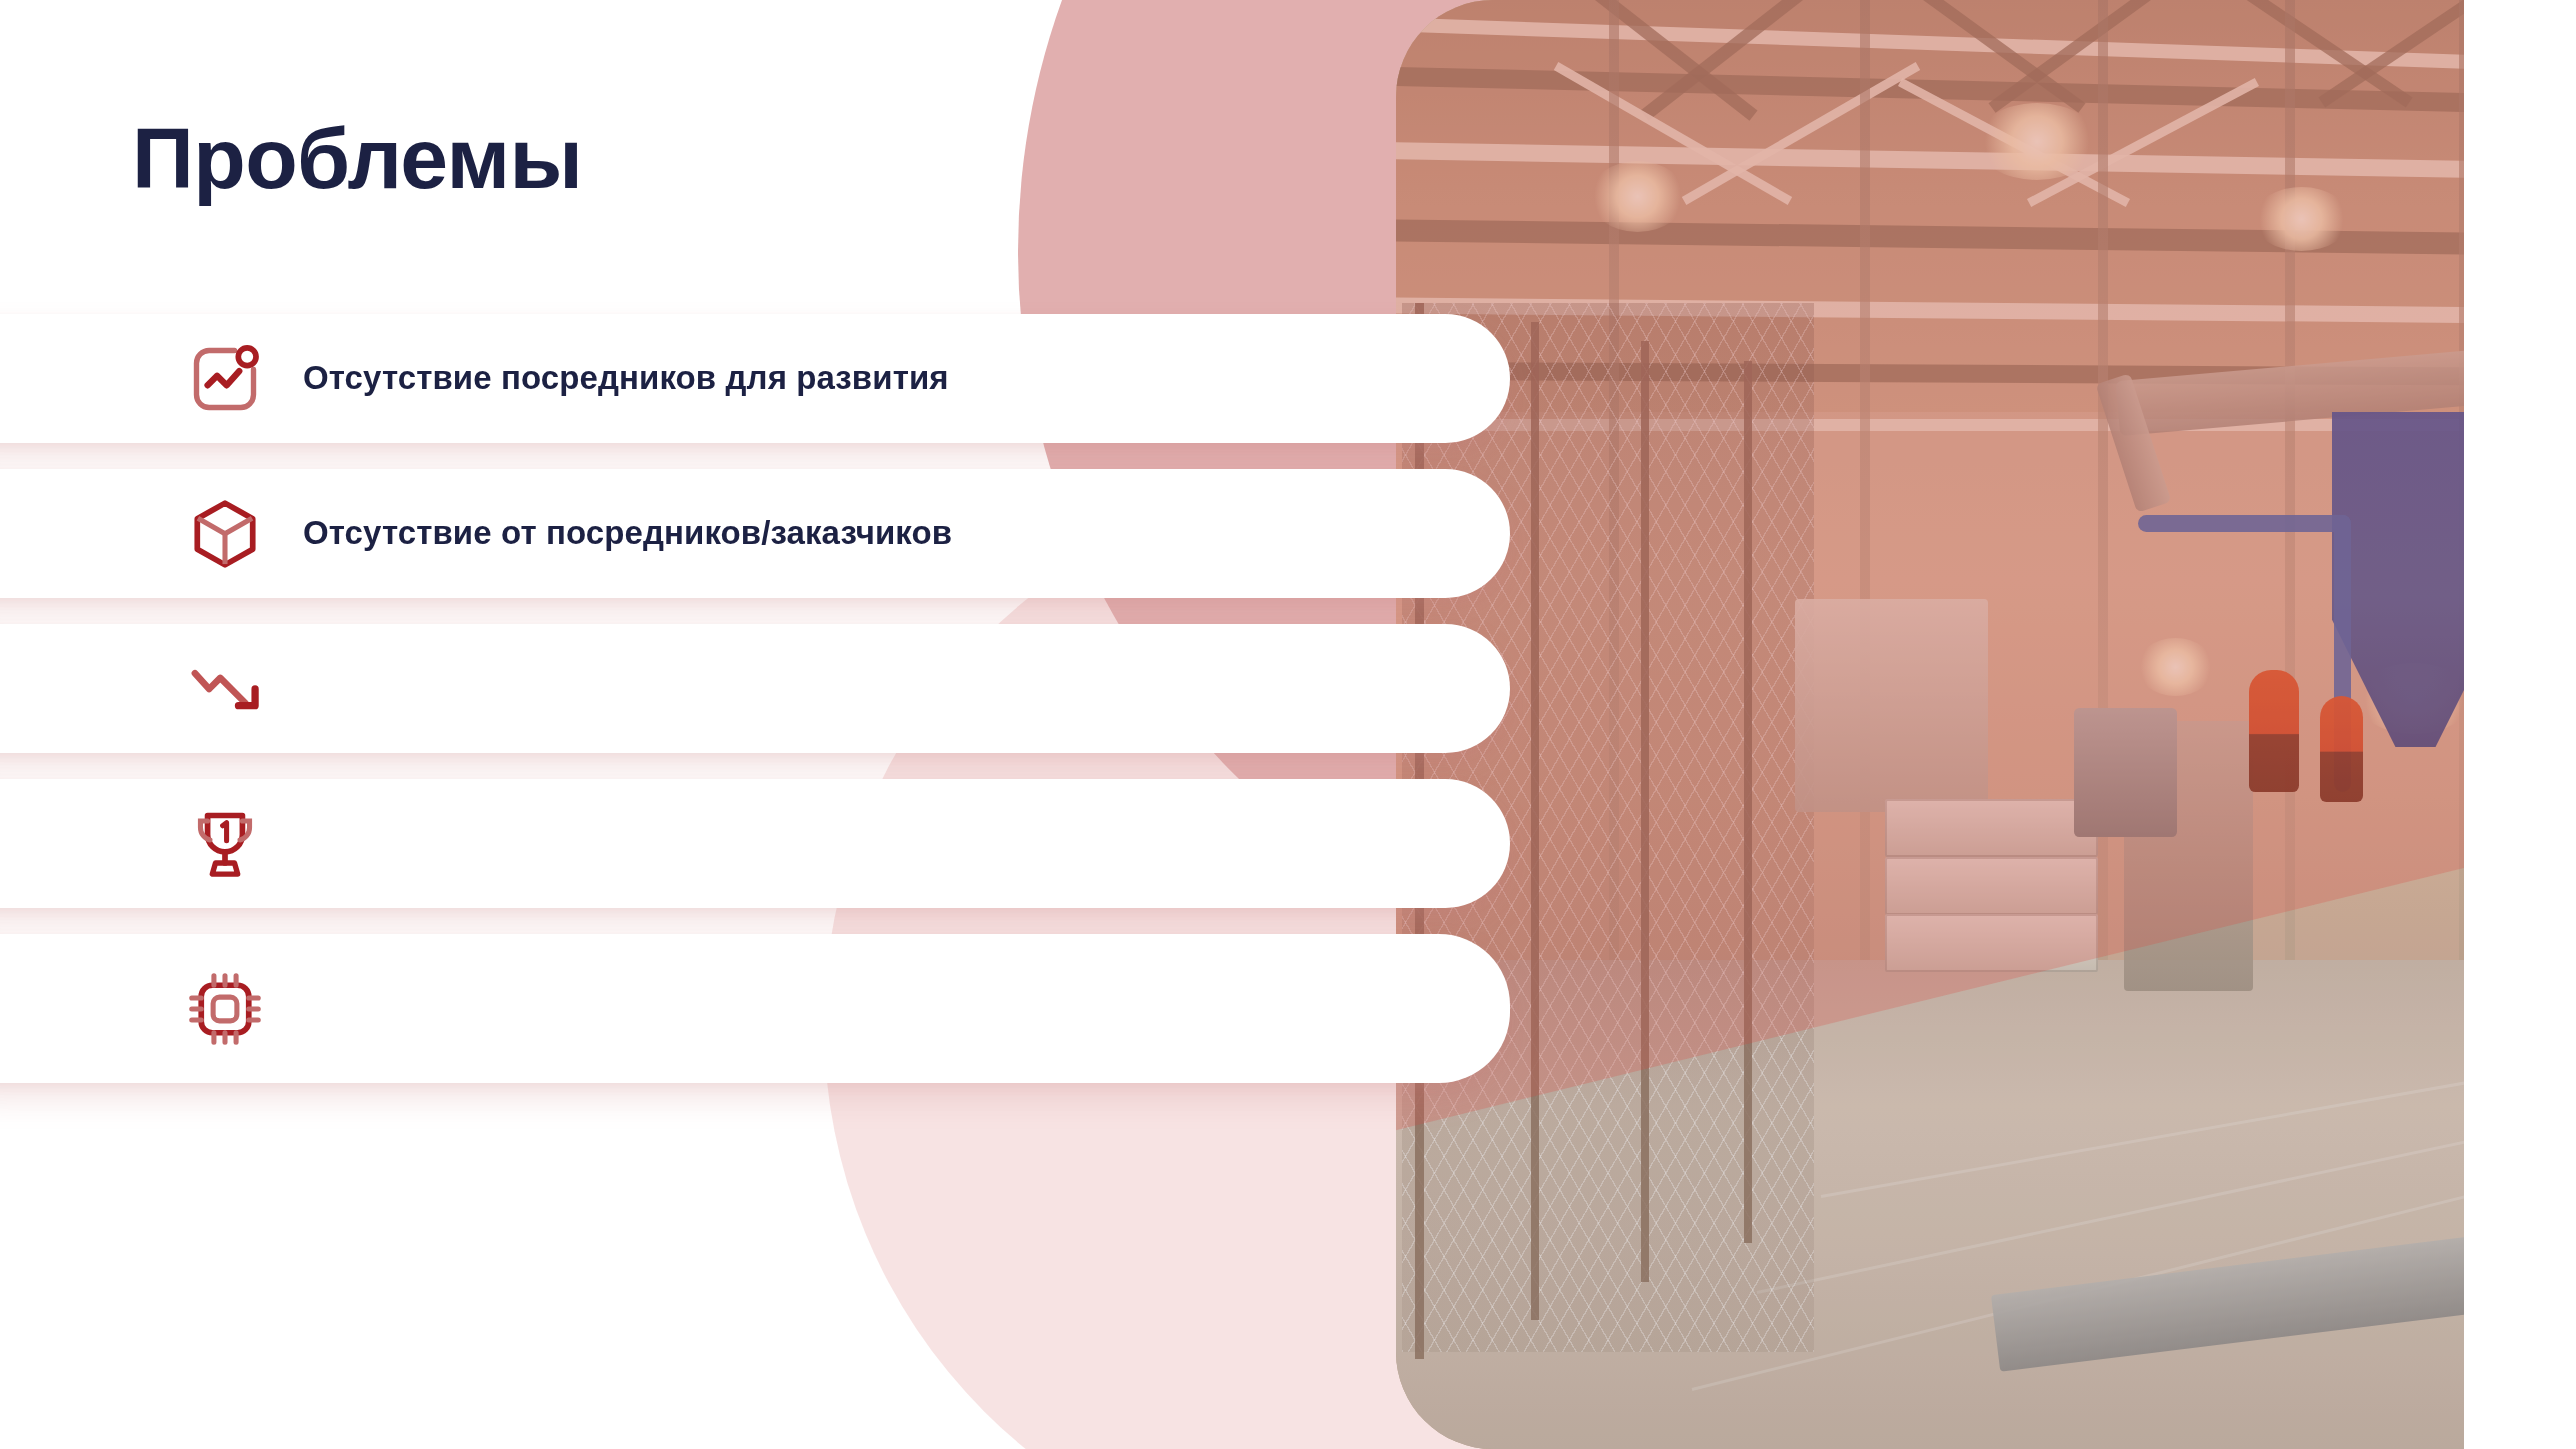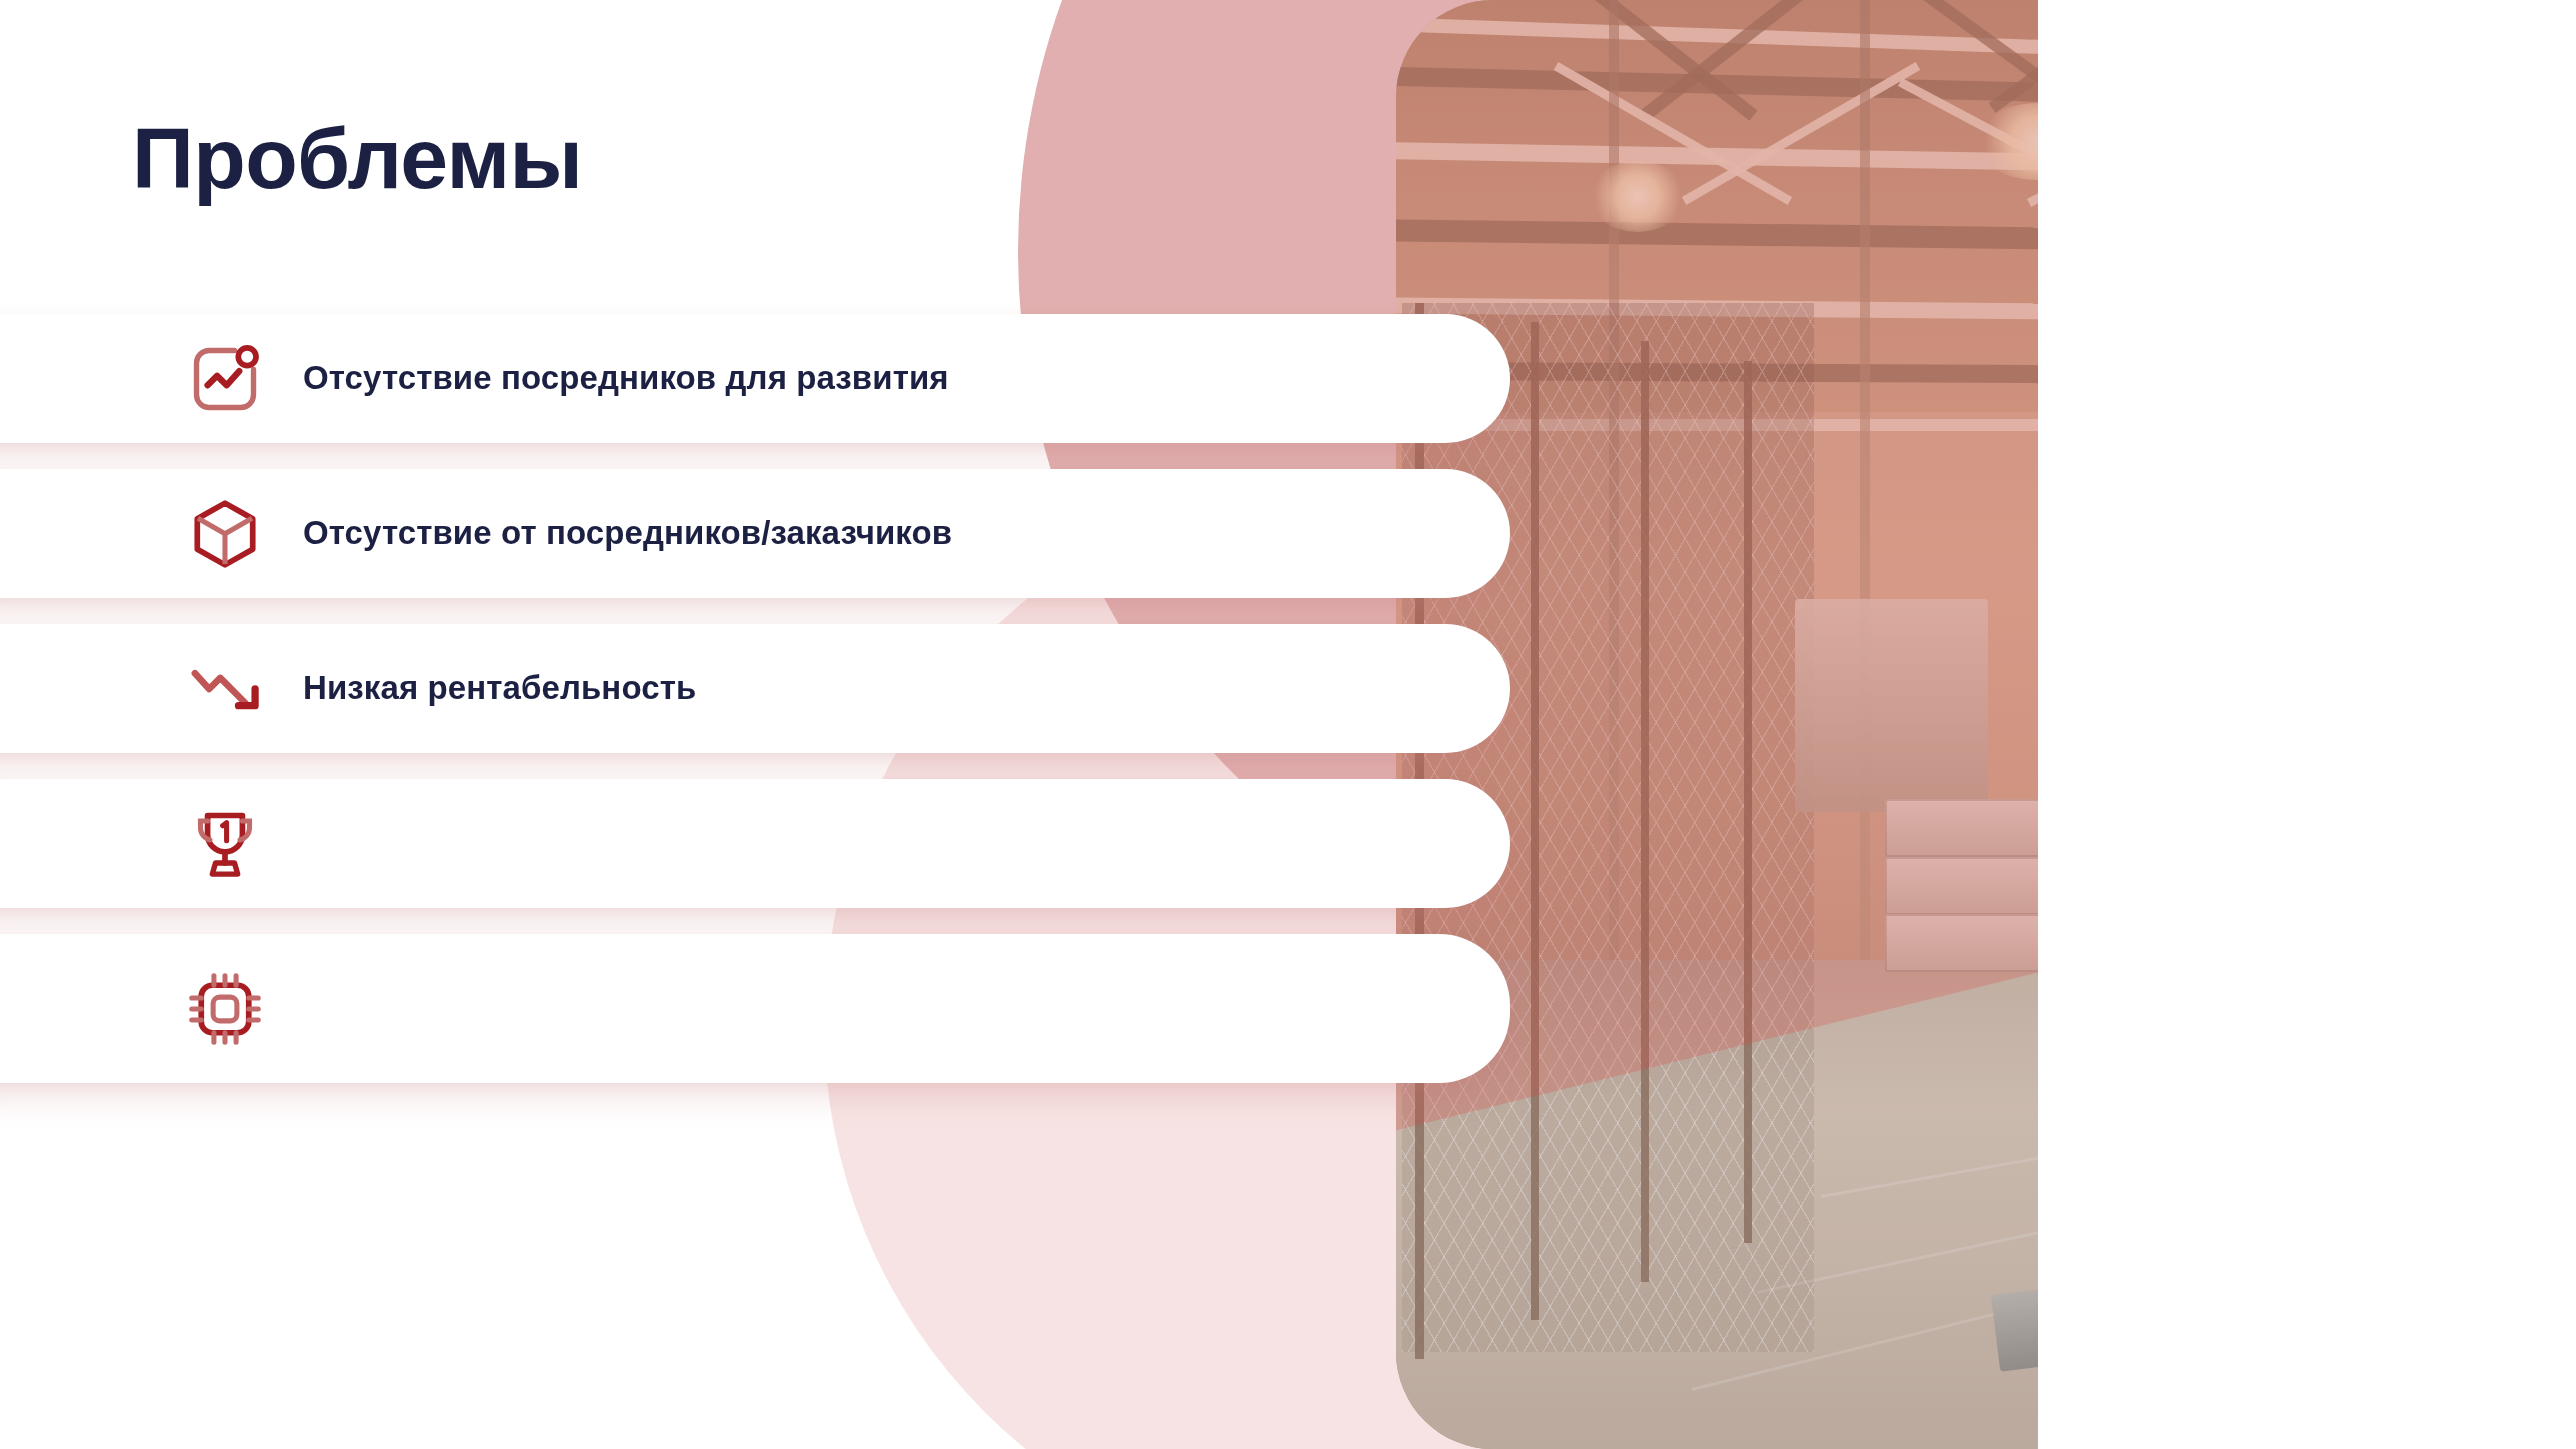--- a/index.html
+++ b/index.html
@@ -6,21 +6,21 @@
   html,body { width:2576px; height:1449px; overflow:hidden; }
   body {
     font-family:"Liberation Sans", sans-serif;
     background:#ffffff;
     position:relative;
   }
 
   
   #slide {
     position:absolute; inset:0;
-    width:2038px; height:1449px;
+    width:2464px; height:1449px;
     background:#ffffff;
     overflow:hidden;
   }
 
   
   .blob {
     position:absolute;
     background:#e0aeae;
     z-index:1;
     pointer-events:none;
@@ -309,21 +309,20 @@
         <div class="card-label">Отсутствие от посредников/заказчиков</div>
       </div>
 
       <div class="card card-h1">
         <span class="card-icon">
           <svg viewBox="0 0 48 48" fill="none">
             <path d="M5 14l9 10 7-7 16 16" stroke="#c05555" stroke-width="4.2" stroke-linecap="round" stroke-linejoin="round"></path>
             <path d="M43 24v10.5H32.5" stroke="#a81d22" stroke-width="4.6" stroke-linecap="round" stroke-linejoin="round"></path>
           </svg>
         </span>
-        <div class="card-label">Низкая рентабельность</div>
       </div>
 
       <div class="card card-h1">
         <span class="card-icon">
           <svg viewBox="0 0 48 48" fill="none">
             <path d="M13 6h22v12c0 6.1-4.9 11-11 11s-11-4.9-11-11V6Z" stroke="#a81d22" stroke-width="3.6" stroke-linejoin="round"></path>
             <path d="M13 9.5H8.5v4c0 4.2 2.8 7.3 6 8" stroke="#c26b6b" stroke-width="3.2" stroke-linecap="round"></path>
             <path d="M35 9.5h4.5v4c0 4.2-2.8 7.3-6 8" stroke="#c26b6b" stroke-width="3.2" stroke-linecap="round"></path>
             <path d="M24 29v7" stroke="#a81d22" stroke-width="3.6" stroke-linecap="round"></path>
             <path d="M16 43h16l-2-7H18l-2 7Z" stroke="#a81d22" stroke-width="3.4" stroke-linejoin="round"></path>

